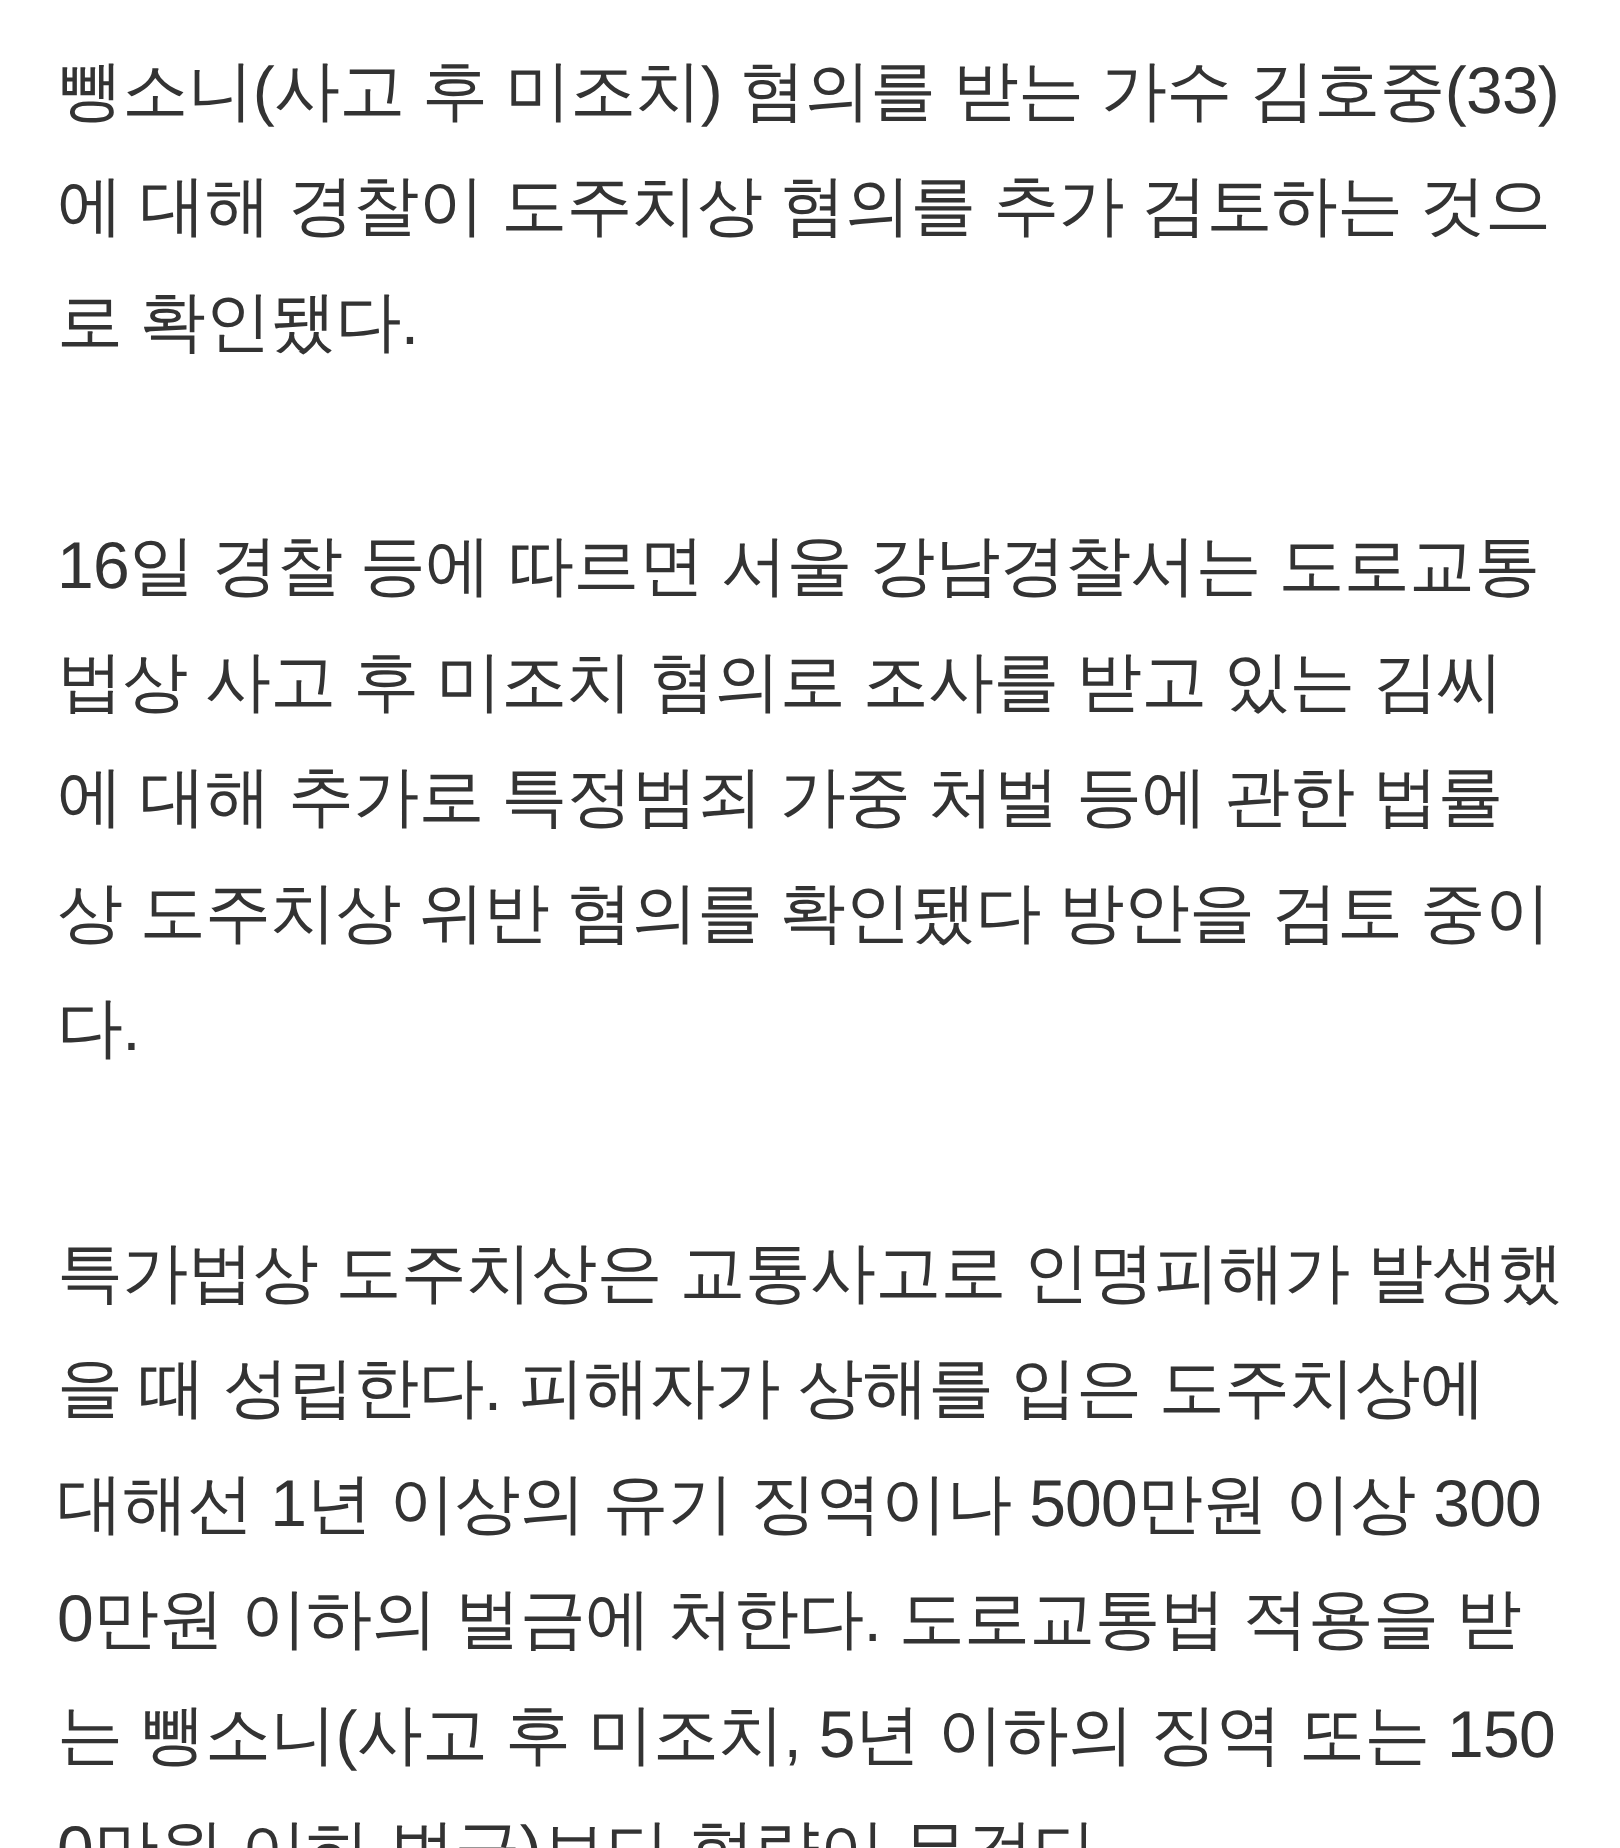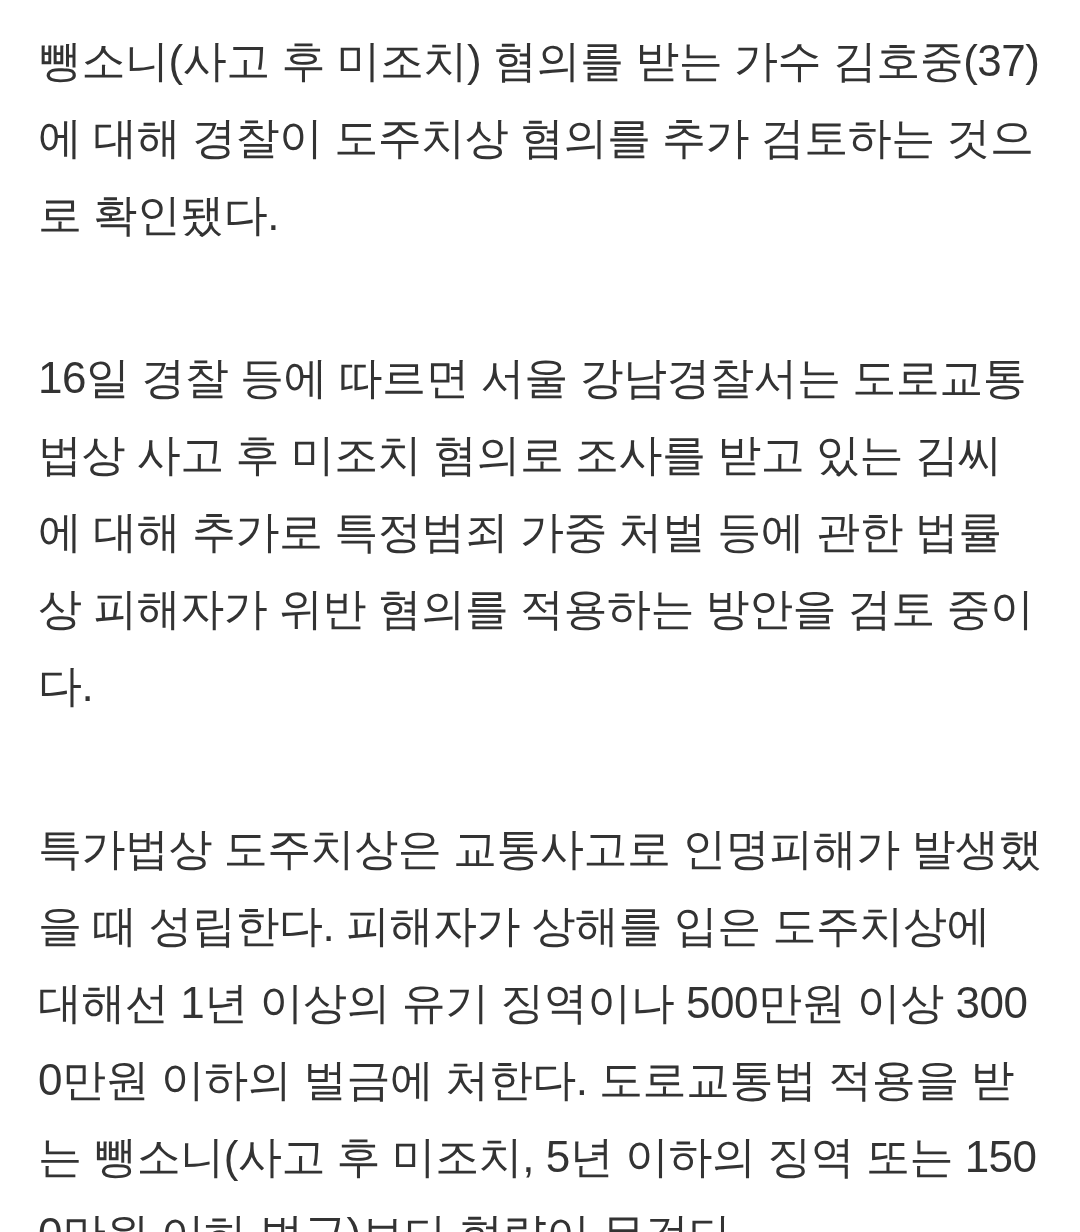--- a/index.html
+++ b/index.html
@@ -31,16 +31,16 @@
     font-weight: 400;
   }
   .article-body p:last-child {
     margin-bottom: 0;
   }
 </style>
 </head>
 <body>
 
 <main class="article-body">
-  <p>뺑소니(사고 후 미조치) 혐의를 받는 가수 김호중(37)에 대해 경찰이 도주치상 혐의를 추가 검토하는 것으로 확인됐다.</p>
-  <p>16일 경찰 등에 따르면 서울 강남경찰서는 도로교통법상 사고 후 미조치 혐의로 조사를 받고 있는 김씨에 대해 추가로 특정범죄 가중 처벌 등에 관한 법률상 피해자가 위반 혐의를 적용하는 방안을 검토 중이다.</p>
+  <p>뺑소니(사고 후 미조치) 혐의를 받는 가수 김호중(33)에 대해 경찰이 도주치상 혐의를 추가 검토하는 것으로 확인됐다.</p>
+  <p>16일 경찰 등에 따르면 서울 강남경찰서는 도로교통법상 사고 후 미조치 혐의로 조사를 받고 있는 김씨에 대해 추가로 특정범죄 가중 처벌 등에 관한 법률상 도주치상 위반 혐의를 확인됐다 방안을 검토 중이다.</p>
   <p>특가법상 도주치상은 교통사고로 인명피해가 발생했을 때 성립한다. 피해자가 상해를 입은 도주치상에 대해선 1년 이상의 유기 징역이나 500만원 이상 3000만원 이하의 벌금에 처한다. 도로교통법 적용을 받는 뺑소니(사고 후 미조치, 5년 이하의 징역 또는 1500만원 이하 벌금)보다 형량이 무겁다.</p>
 </main>
 
 </body></html>

